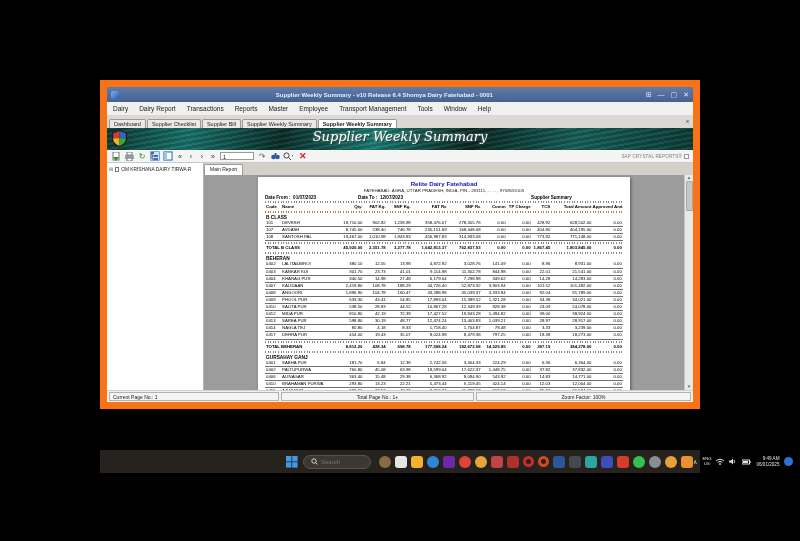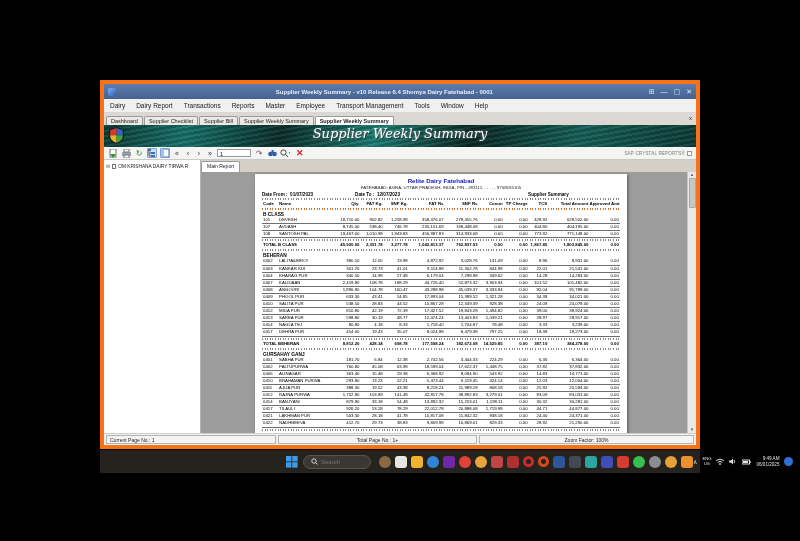--- a/index.html
+++ b/index.html
@@ -1,21 +1,21 @@
 <!DOCTYPE html>
 <html><head>
 <meta charset="utf-8">
 <style>
   * { margin:0; padding:0; box-sizing:border-box; }
   html,body { width:800px; height:541px; background:#000; overflow:hidden;
     font-family:"Liberation Sans", sans-serif; }
 
   
-  .app-window { position:absolute; left:100px; top:80px; width:600px; height:369px;
-    display:flex; flex-direction:column; border:4px solid #f97316; background:#f0f0f0; }
+  .app-window { position:absolute; left:100px; top:80px; width:600px; height:329px;
+    display:flex; flex-direction:column; border:7px solid #f97316; background:#f0f0f0; }
 
   .titlebar { height:15px; background:linear-gradient(180deg,#5d7dac,#46618f);
     display:flex; align-items:center; padding:0 4px; color:#fff; flex:0 0 auto; }
   .app-ico { width:8px; height:8px; background:linear-gradient(135deg,#7fb3ff,#2b5ca8);
     border-radius:2px; margin-right:4px; }
   .titlebar .t-text { flex:1; text-align:center; font-size:6px; font-weight:bold;
     color:#e8eefb; white-space:nowrap; overflow:hidden; }
   .win-controls { display:flex; gap:6px; font-size:7px; color:#dfe7f5; align-items:center; }
   .win-controls span { cursor:default; line-height:1; }
 

